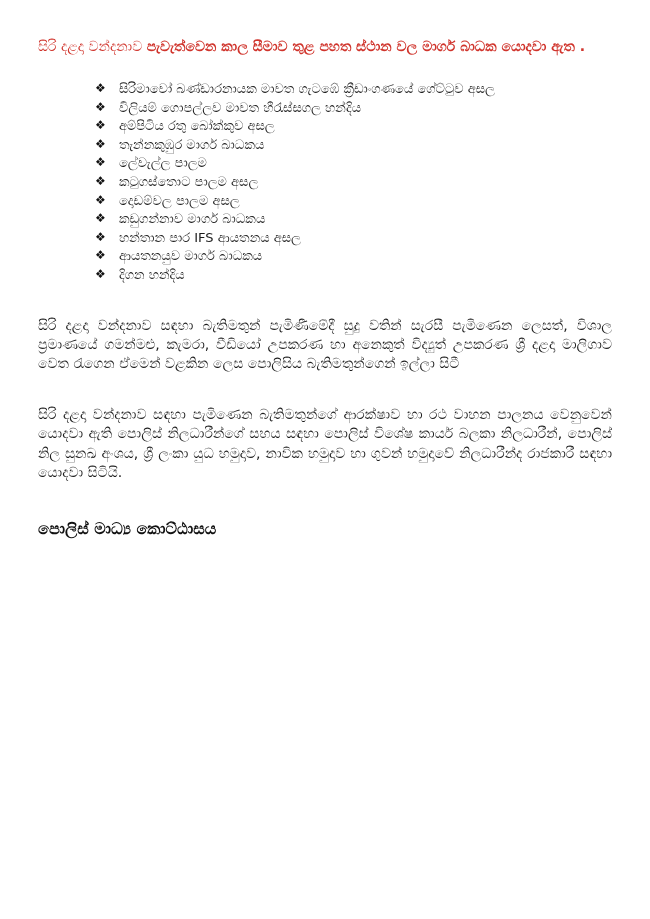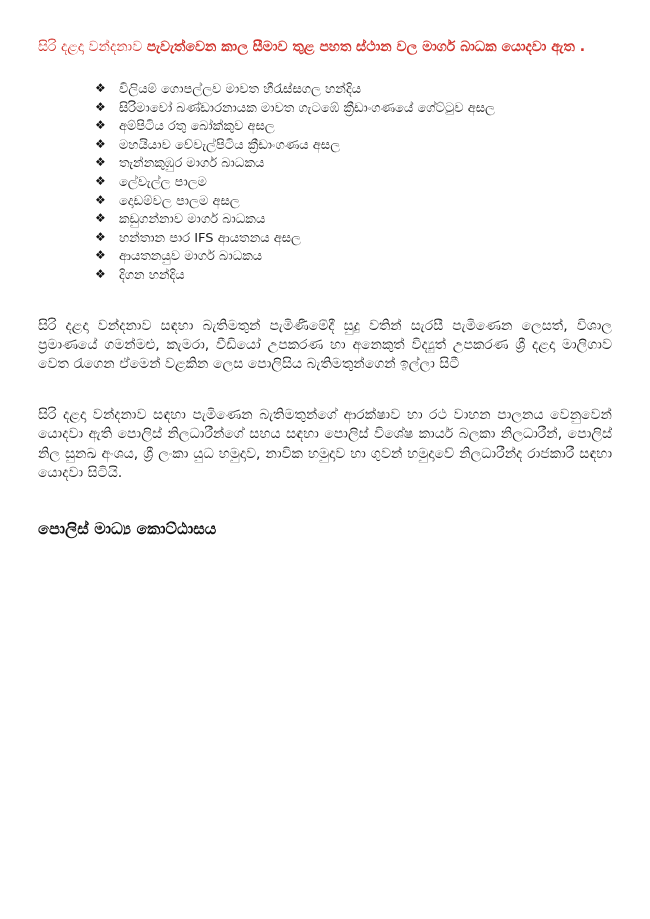--- a/index.html
+++ b/index.html
@@ -63,41 +63,41 @@
 <div class="page">
 
   <h1 class="heading" style="color: rgb(208, 52, 44);">
     <span class="lead">සිරි දළදා වන්දනාව</span>
     <span class="emph">පැවැත්වෙන කාල සීමාව තුළ පහත ස්ථාන වල මාර්ග බාධක යොදවා ඇත .</span>
   </h1>
 
   <ul class="locations">
     <li>
       <span class="bullet">❖</span>
+      <span>සිරිමාවෝ බණ්ඩාරනායක මාවත ගැටඹේ ක්‍රීඩාංගණයේ ගේට්ටුව අසල</span>
+    </li>
+    <li>
+      <span class="bullet">❖</span>
       <span>විලියම් ගොපල්ලව මාවත හීරැස්සගල හන්දිය</span>
     </li>
     <li>
       <span class="bullet">❖</span>
-      <span>සිරිමාවෝ බණ්ඩාරනායක මාවත ගැටඹේ ක්‍රීඩාංගණයේ ගේට්ටුව අසල</span>
-    </li>
-    <li>
-      <span class="bullet">❖</span>
       <span>අම්පිටිය රතු බෝක්කුව අසල</span>
-    </li>
-    <li>
-      <span class="bullet">❖</span>
-      <span>මහයියාව වේවැල්පිටිය ක්‍රීඩාංගණය අසල</span>
     </li>
     <li>
       <span class="bullet">❖</span>
       <span>තැන්නකුඹුර මාර්ග බාධකය</span>
     </li>
     <li>
       <span class="bullet">❖</span>
       <span>ලේවැල්ල පාලම</span>
+    </li>
+    <li>
+      <span class="bullet">❖</span>
+      <span>කටුගස්තොට පාලම අසල</span>
     </li>
     <li>
       <span class="bullet">❖</span>
       <span>දොඩම්වල පාලම අසල</span>
     </li>
     <li>
       <span class="bullet">❖</span>
       <span>කඩුගන්නාව මාර්ග බාධකය</span>
     </li>
     <li>

